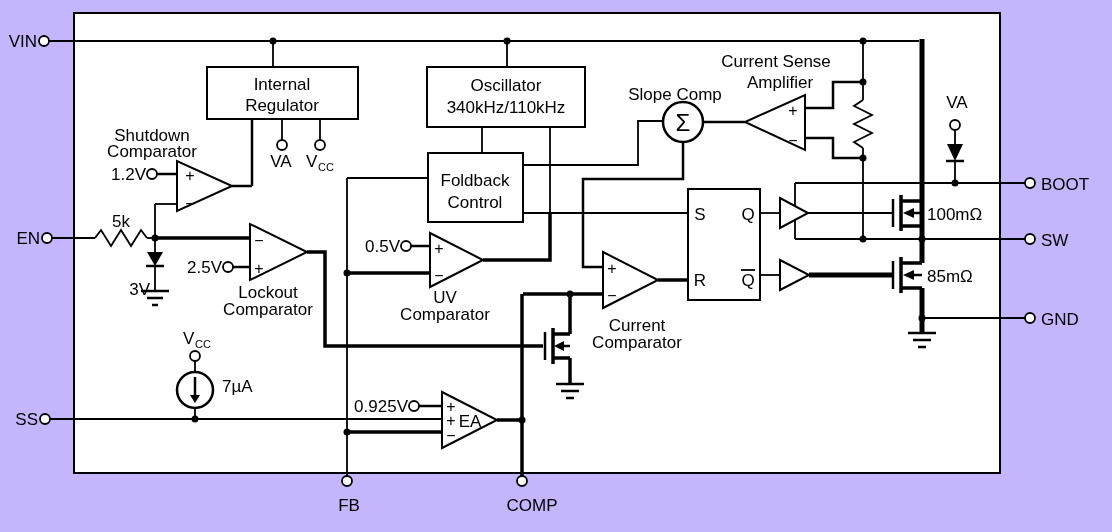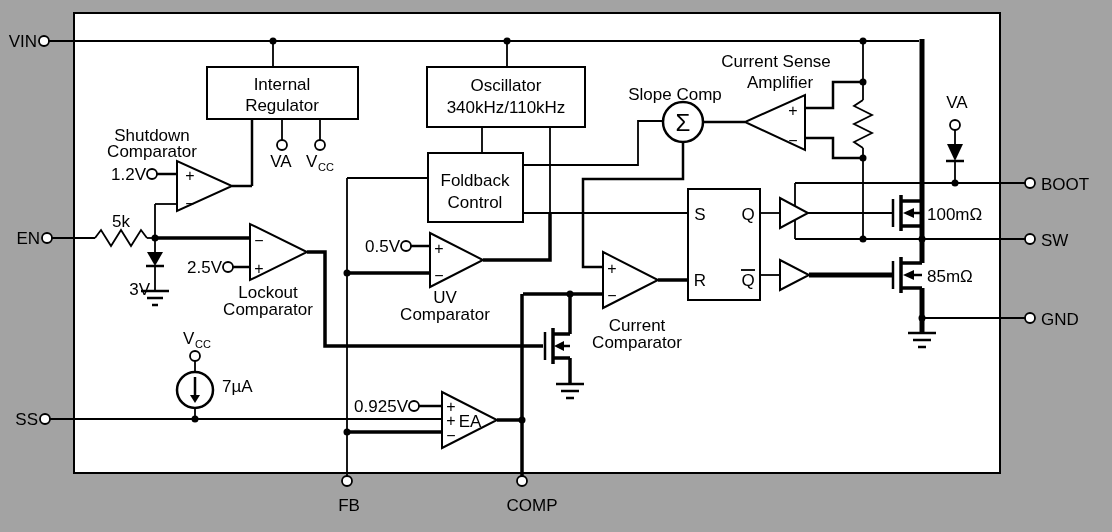--- a/index.html
+++ b/index.html
@@ -1,16 +1,16 @@
 <!DOCTYPE html>
 <html><head>
 <meta charset="utf-8">
 <style>
   html,body{margin:0;padding:0;background:#fff;}
-  .stage{position:relative;width:1112px;height:532px;background:#a3a3a3;overflow:hidden;}
+  .stage{position:relative;width:1112px;height:532px;background:#c4b5fd;overflow:hidden;}
   svg{display:block;}
   svg text{font-family:"Liberation Sans","DejaVu Sans",sans-serif;fill:#000;}
   .lbl{font-size:17px;}
   .sub{font-size:11px;}
   .sign{font-size:16px;}
   .sigma{font-size:24px;}
   .w1{stroke:#000;stroke-width:1.8;fill:none;}
   .w2{stroke:#000;stroke-width:2.5;fill:none;}
   .w3{stroke:#000;stroke-width:3.5;fill:none;}
   .w4{stroke:#000;stroke-width:5;fill:none;}

